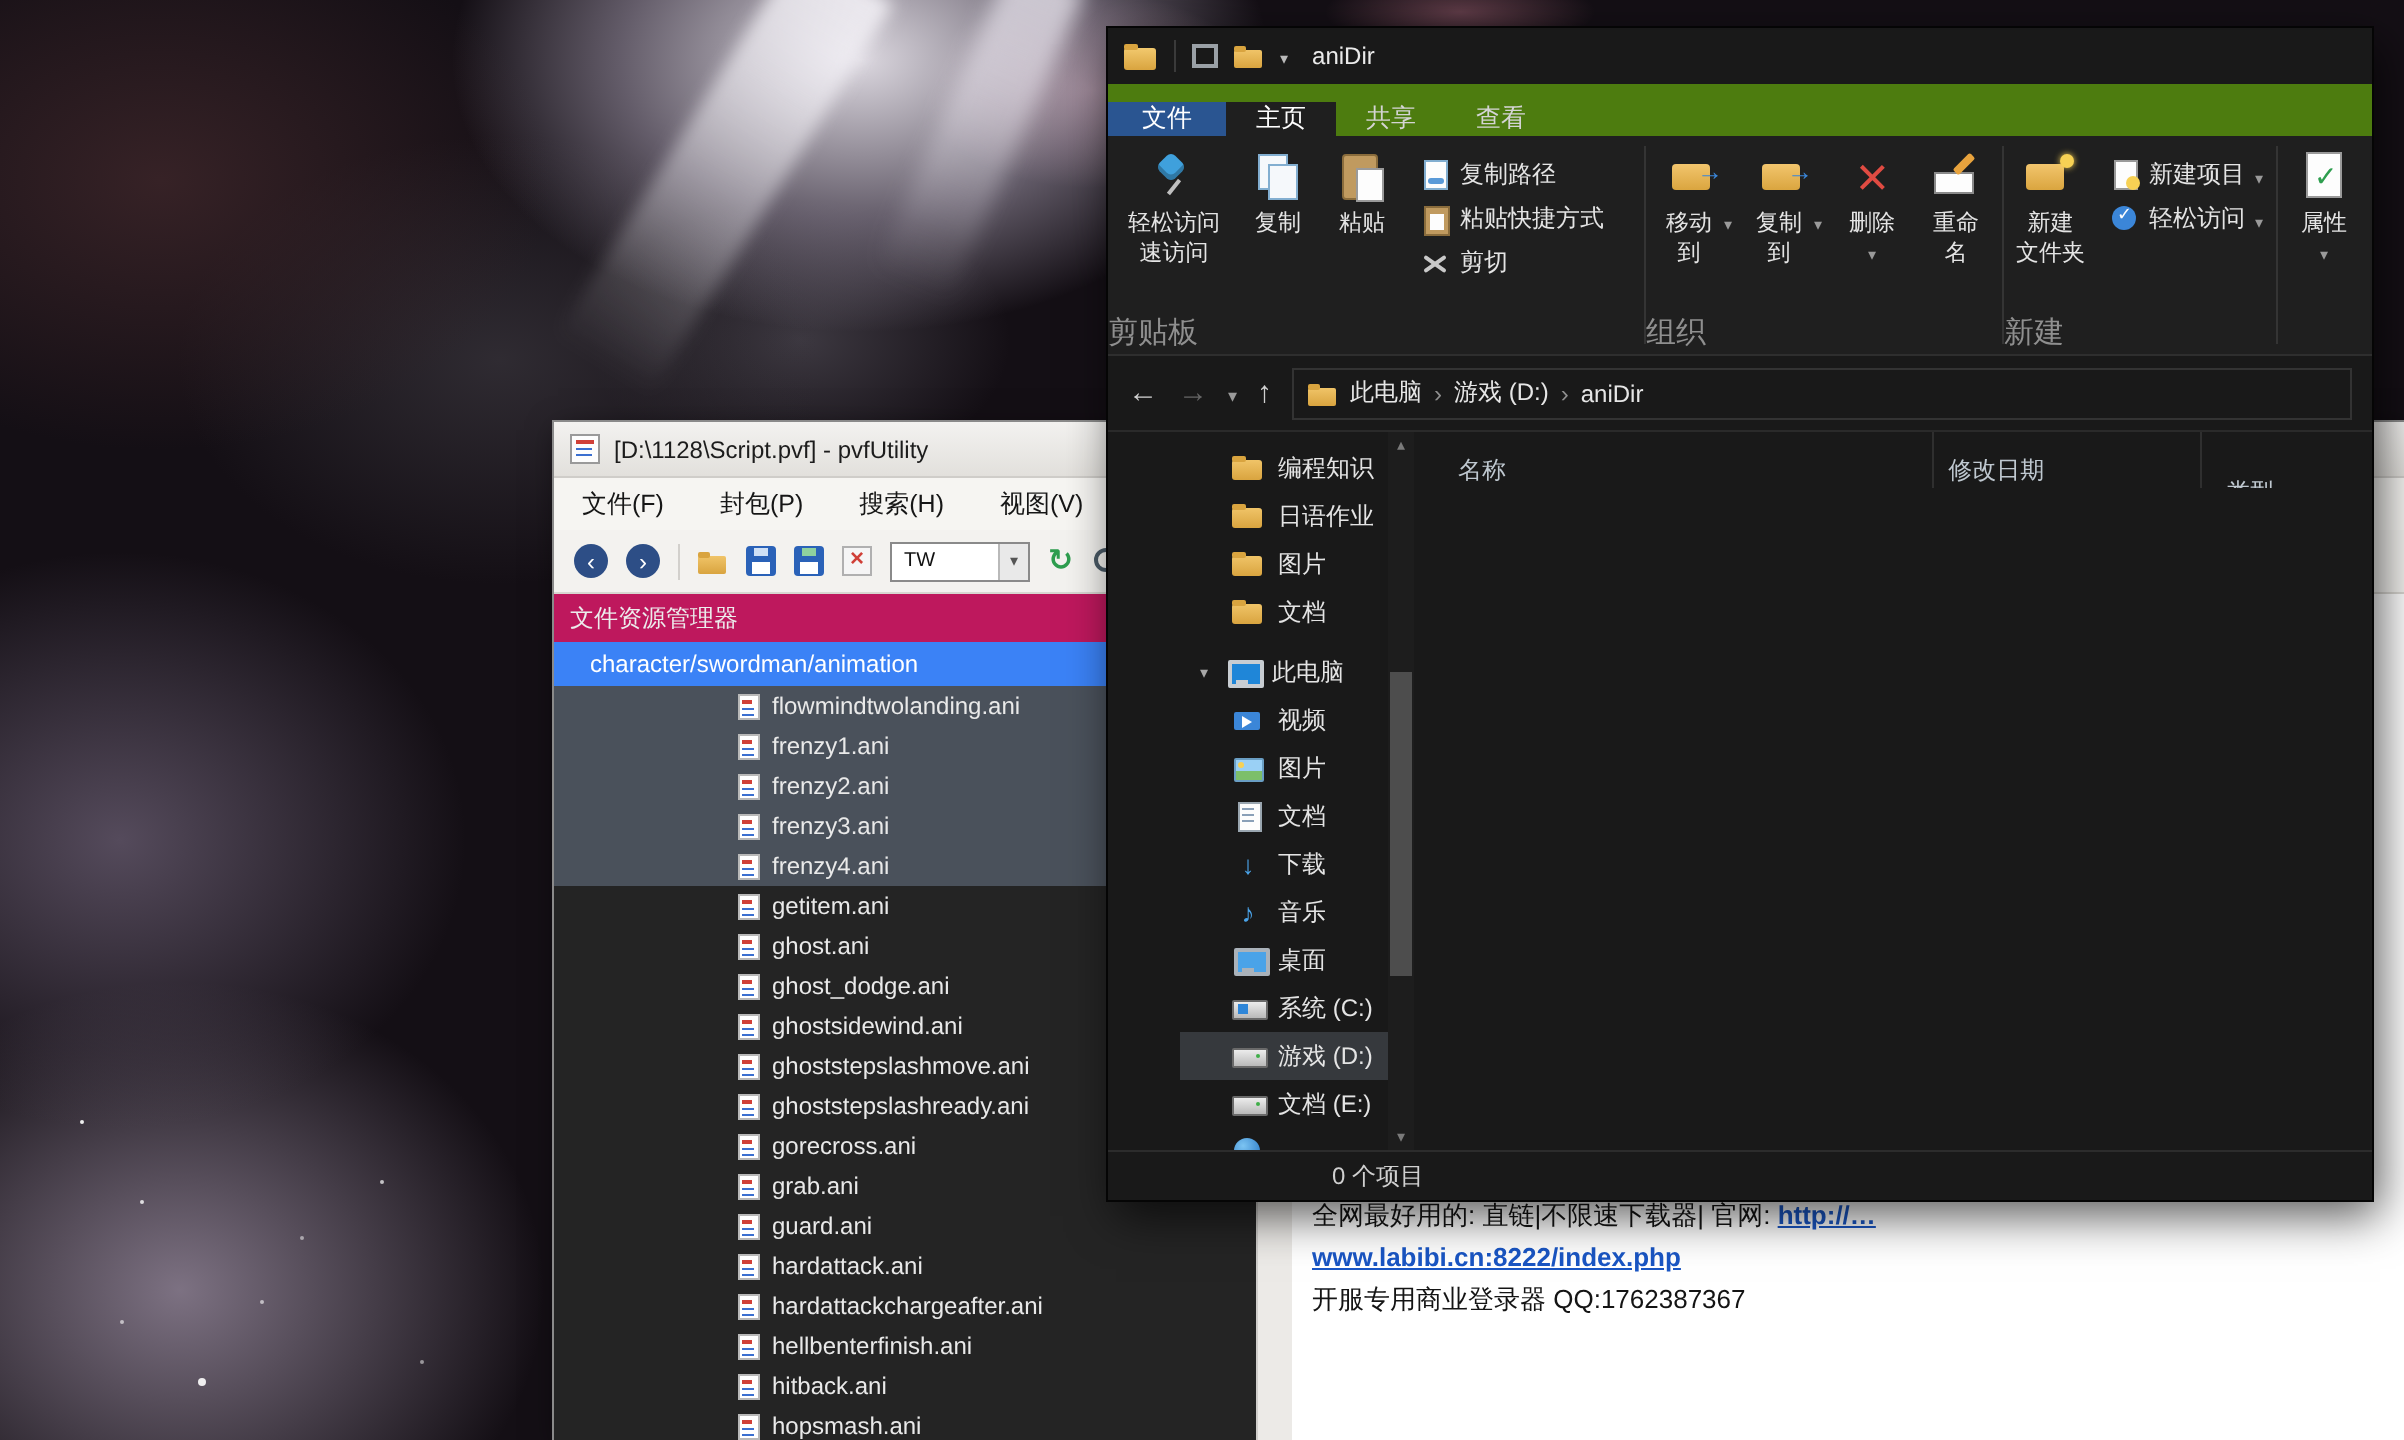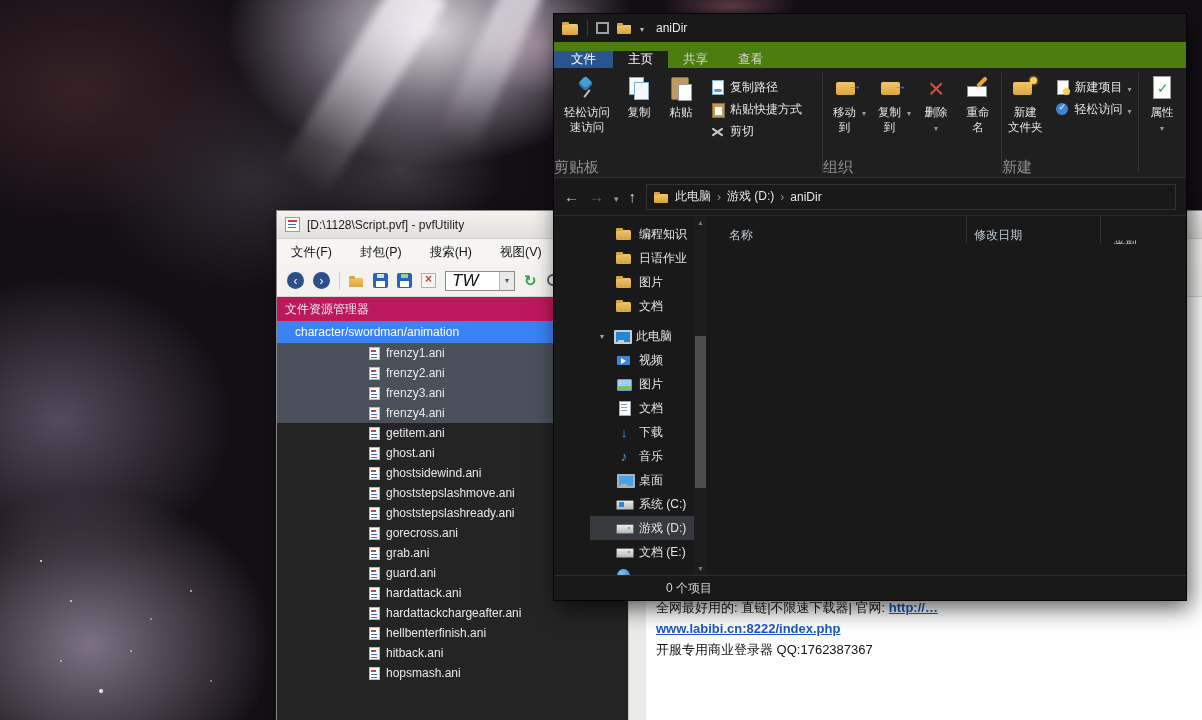--- a/index.html
+++ b/index.html
@@ -39,21 +39,21 @@
   .tb-sep{width:1px;height:18px;background:#d2d0cc;}
   .tb-circle{width:17px;height:17px;border-radius:50%;background:#2d4e86;color:#fff;display:flex;align-items:center;justify-content:center;font-size:12px;line-height:1;}
   .tb-circle.back::before{content:"‹";}
   .tb-circle.fwd::before{content:"›";}
   .tb-save{width:15px;height:15px;background:#2a62b8;border-radius:2px;position:relative;}
   .tb-save::before{content:"";position:absolute;left:3px;bottom:1px;width:9px;height:6px;background:#fff;}
   .tb-save::after{content:"";position:absolute;left:4px;top:1px;width:7px;height:4px;background:#cfe0f5;}
   .tb-save.alt::after{background:#8fd19e;}
   .tb-close{width:15px;height:15px;position:relative;background:#f5f5f5;border:1px solid #b0b0b0;}
   .tb-close::before{content:"×";position:absolute;left:3px;top:-2px;color:#d04038;font-weight:bold;font-size:12px;}
-  .tb-combo{width:70px;height:20px;background:#fff;border:1px solid #8a8a8a;display:flex;align-items:center;font-size:17px;color:#111;padding-left:6px;font-style:italic;}
+  .tb-combo{width:70px;height:20px;background:#fff;border:1px solid #8a8a8a;display:flex;align-items:center;font-size:10px;color:#111;padding-left:6px;}
   .tb-combo-arrow{margin-left:auto;width:15px;height:18px;border-left:1px solid #b9b9b9;background:#e9e9e9;display:flex;align-items:center;justify-content:center;}
   .tb-combo-arrow::before{content:"▾";font-size:8px;color:#555;}
   .tb-refresh::before{content:"↻";color:#2e9e4f;font-weight:bold;font-size:15px;}
   .tb-search{width:16px;height:16px;position:relative;}
   .tb-search::before{content:"";position:absolute;left:1px;top:1px;width:8px;height:8px;border:2px solid #4a5a66;border-radius:50%;}
   .tb-search::after{content:"";position:absolute;left:10px;top:10px;width:6px;height:2px;background:#4a5a66;transform:rotate(45deg);}
   .pvf-body{position:absolute;top:86px;bottom:0;left:0;right:0;display:flex;}
   .pvf-left{width:351px;background:#242424;display:flex;flex-direction:column;overflow:hidden;flex:none;}
   .pvf-panel-title{height:24px;background:#be185d;color:#ececec;font-size:12px;display:flex;align-items:center;padding-left:8px;flex:none;}
   .pvf-path-row{height:22px;background:#3b82f6;color:#fff;font-size:12px;display:flex;align-items:center;padding-left:18px;flex:none;}
@@ -236,23 +236,27 @@
     <span class="tb-search"></span>
   </div>
   <div class="pvf-body">
     <div class="pvf-left">
       <div class="pvf-panel-title">文件资源管理器</div>
       <div class="pvf-path-row">
         <span>character/swordman/animation</span>
       </div>
       <div class="pvf-files">
 
-
           <div class="pvf-file-row selected">
             <span class="ani-file-icon"></span>
+            <span class="pvf-file-name">flowmindtwolanding.ani</span>
+          </div>
+
+          <div class="pvf-file-row selected">
+            <span class="ani-file-icon"></span>
             <span class="pvf-file-name">frenzy1.ani</span>
           </div>
 
           <div class="pvf-file-row selected">
             <span class="ani-file-icon"></span>
             <span class="pvf-file-name">frenzy2.ani</span>
           </div>
 
           <div class="pvf-file-row selected">
             <span class="ani-file-icon"></span>
@@ -267,20 +271,24 @@
           <div class="pvf-file-row">
             <span class="ani-file-icon"></span>
             <span class="pvf-file-name">getitem.ani</span>
           </div>
 
           <div class="pvf-file-row">
             <span class="ani-file-icon"></span>
             <span class="pvf-file-name">ghost.ani</span>
           </div>
 
+          <div class="pvf-file-row">
+            <span class="ani-file-icon"></span>
+            <span class="pvf-file-name">ghost_dodge.ani</span>
+          </div>
 
           <div class="pvf-file-row">
             <span class="ani-file-icon"></span>
             <span class="pvf-file-name">ghostsidewind.ani</span>
           </div>
 
           <div class="pvf-file-row">
             <span class="ani-file-icon"></span>
             <span class="pvf-file-name">ghoststepslashmove.ani</span>
           </div>

